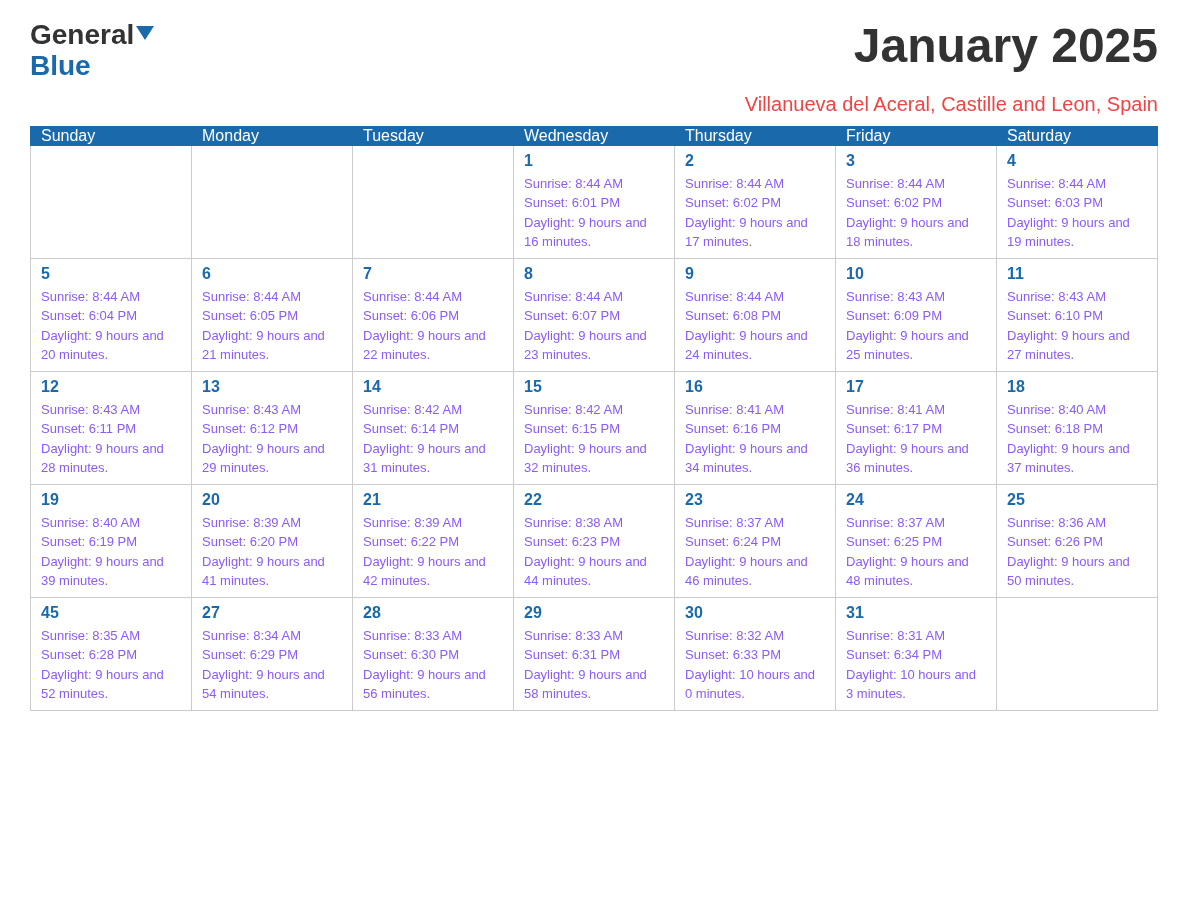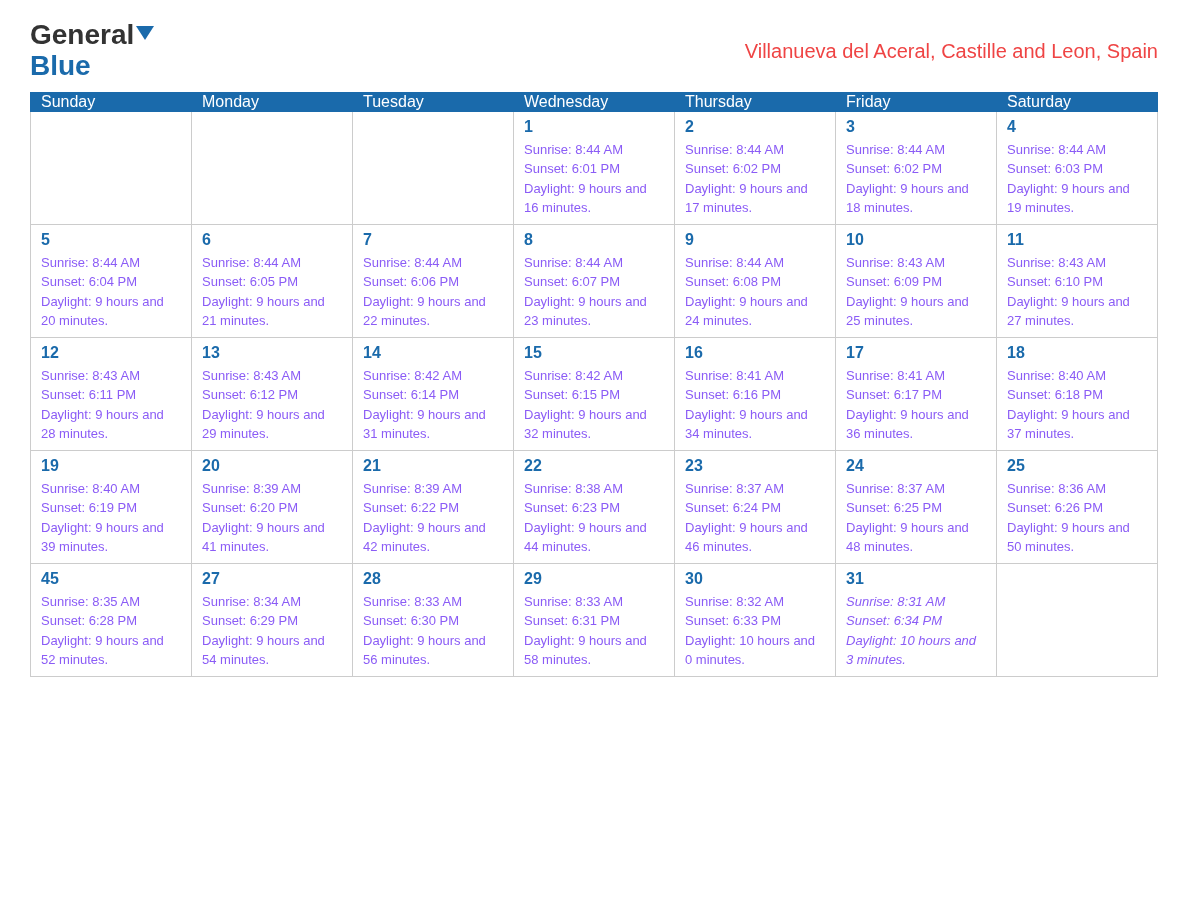--- a/index.html
+++ b/index.html
@@ -112,20 +112,21 @@
   <div class="logo">
     <div class="logo-line">
       <span class="logo-general">General</span>
       <span class="logo-icon"></span>
     </div>
     <div class="logo-line">
       <span class="logo-blue">Blue</span>
     </div>
   </div>
   <div class="title-area">
+    <div class="calendar-title">January 2025</div>
     <div class="calendar-subtitle">Villanueva del Aceral, Castille and Leon, Spain</div>
   </div>
 </div>
 
 <table class="calendar-table">
   <thead>
     <tr>
     <th>Sunday</th>
         <th>Monday</th>
         <th>Tuesday</th>
@@ -323,20 +324,20 @@
 Daylight: 9 hours and 58 minutes.</div>
         </td>
         <td>
           <span class="day-number">30</span>
           <div class="day-info" style="white-space: pre-line;">Sunrise: 8:32 AM
 Sunset: 6:33 PM
 Daylight: 10 hours and 0 minutes.</div>
         </td>
         <td>
           <span class="day-number">31</span>
-          <div class="day-info" style="white-space: pre-line; font-style: italic;">Sunrise: 8:31 AM
+          <div class="day-info" style="white-space: pre-line;">Sunrise: 8:31 AM
 Sunset: 6:34 PM
 Daylight: 10 hours and 3 minutes.</div>
         </td>
         <td class="empty-cell"></td>
       </tr>
     </tbody>
 </table>
 
 </body></html>

